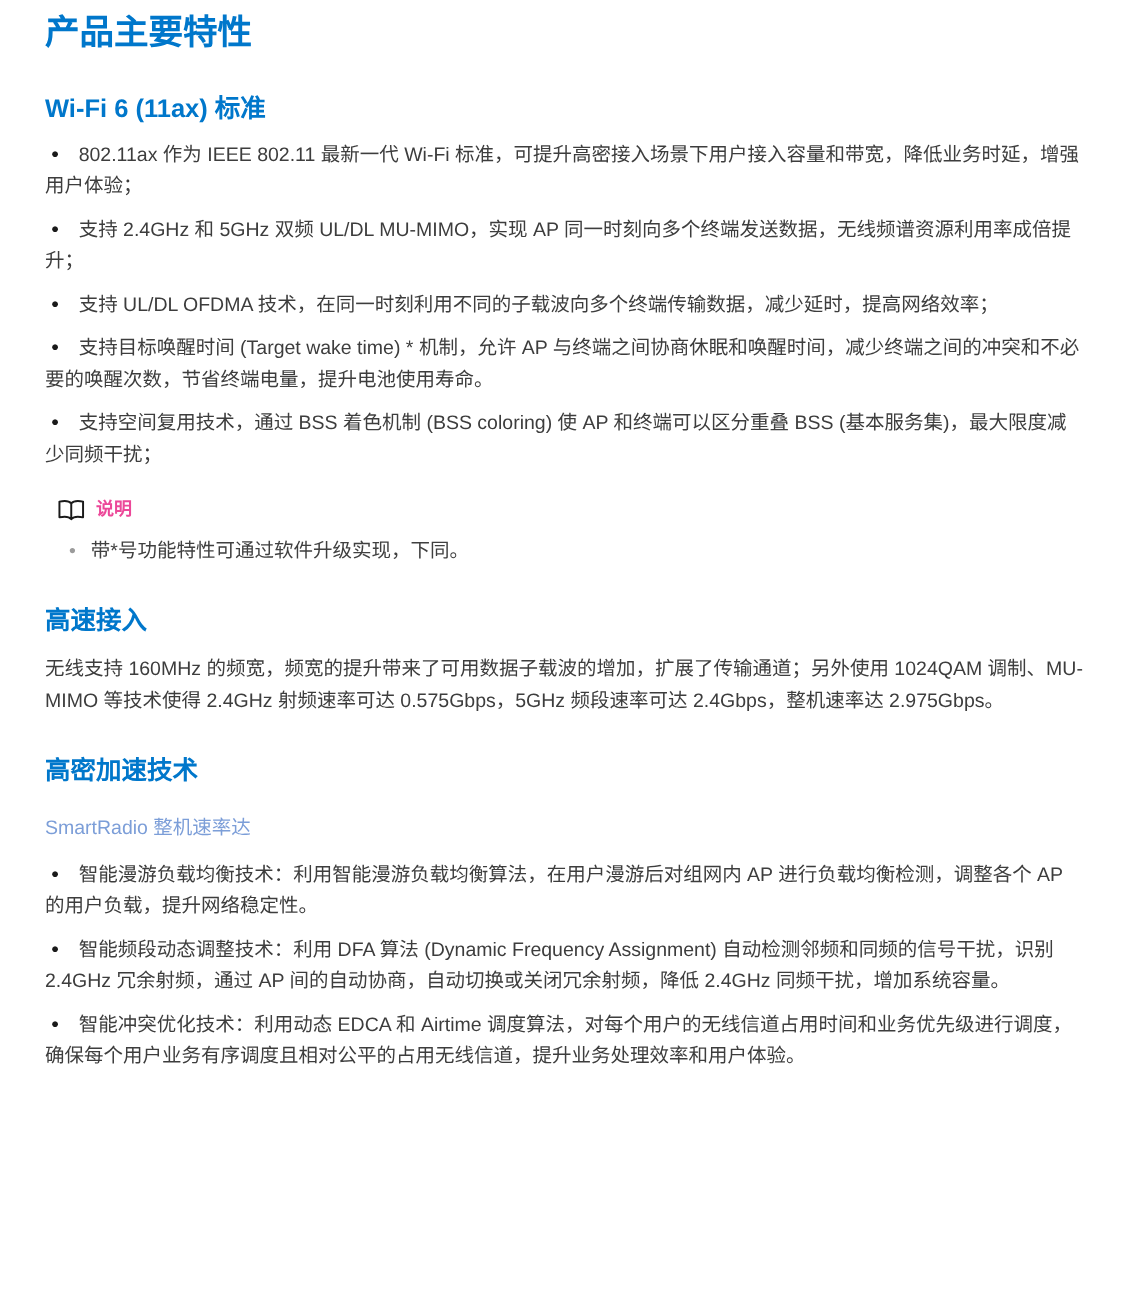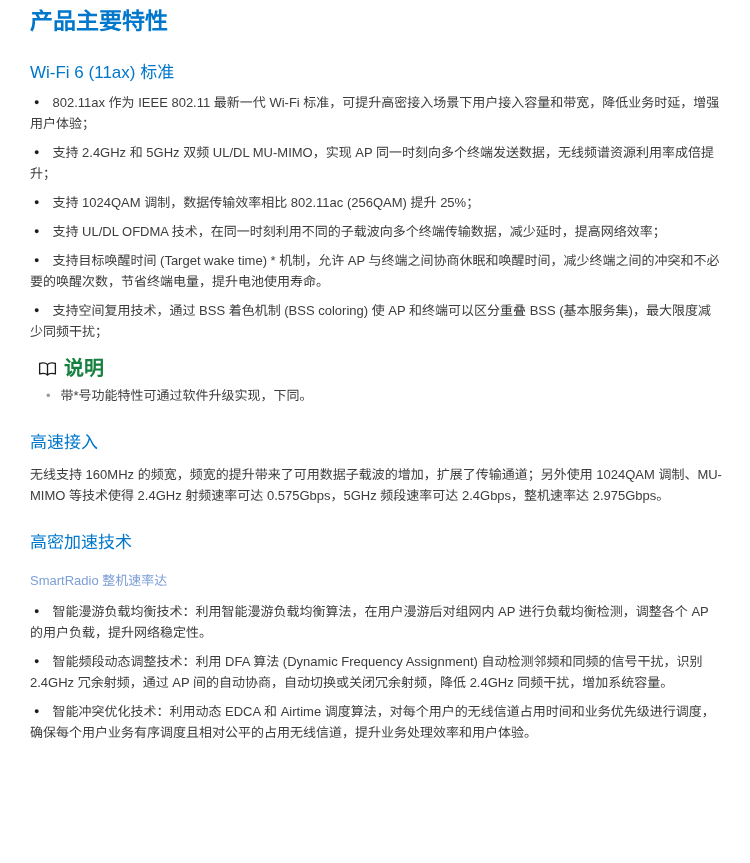--- a/index.html
+++ b/index.html
@@ -23,21 +23,21 @@
     margin: 0;
     font-size: 23px;
     line-height: 30px;
     font-weight: 700;
     color: #0077cb;
   }
   h2.sec-heading {
     margin: 26px 0 8px 0;
     font-size: 17px;
     line-height: 22px;
-    font-weight: 400;
+    font-weight: 700;
     color: #0077cb;
   }
   p.body-para {
     margin: 10px 0 4px 0;
   }
   p.bullet {
     margin: 8px 0 4px 0;
   }
   p.bullet::before {
     content: "●";
@@ -50,23 +50,23 @@
   .note-block {
     margin-top: 16px;
   }
   .note-header {
     margin-left: 7px;
     display: flex;
     align-items: center;
     gap: 6px;
   }
   .note-label {
-    font-size: 20px;
+    font-size: 12px;
     font-weight: 700;
-    color: #15803d;
+    color: #ec4899;
   }
   p.note-text {
     margin: 6px 0 0 16px;
     color: #404040;
   }
   p.note-text::before {
     content: "•";
     font-size: 13px;
     color: #9b9b9b;
     margin-right: 10px;
@@ -86,21 +86,20 @@
 <body>
 
 <div class="page">
 
   <h1 class="doc-title">产品主要特性</h1>
 
   <section>
     <h2 class="sec-heading">Wi-Fi 6 (11ax) 标准</h2>
     <p class="bullet">802.11ax 作为 IEEE 802.11 最新一代 Wi-Fi 标准，可提升高密接入场景下用户接入容量和带宽，降低业务时延，增强用户体验；</p>
     <p class="bullet">支持 2.4GHz 和 5GHz 双频 UL/DL MU-MIMO，实现 AP 同一时刻向多个终端发送数据，无线频谱资源利用率成倍提升；</p>
-    <p class="bullet">支持 1024QAM 调制，数据传输效率相比 802.11ac (256QAM) 提升 25%；</p>
     <p class="bullet">支持 UL/DL OFDMA 技术，在同一时刻利用不同的子载波向多个终端传输数据，减少延时，提高网络效率；</p>
     <p class="bullet">支持目标唤醒时间 (Target wake time) * 机制，允许 AP 与终端之间协商休眠和唤醒时间，减少终端之间的冲突和不必要的唤醒次数，节省终端电量，提升电池使用寿命。</p>
     <p class="bullet">支持空间复用技术，通过 BSS 着色机制 (BSS coloring) 使 AP 和终端可以区分重叠 BSS (基本服务集)，最大限度减少同频干扰；</p>
 
     <div class="note-block">
       <div class="note-header">
         <span>
           <svg class="book-icon-svg" viewBox="0 0 24 18" width="21" height="16" aria-hidden="true">
             <path d="M12 4 C10.5 2.2 7 1.7 3 2.6 L3 14.6 C7 13.7 10.5 14.2 12 16 C13.5 14.2 17 13.7 21 14.6 L21 2.6 C17 1.7 13.5 2.2 12 4 Z M12 4 L12 16" fill="none" stroke="#1a1a1a" stroke-width="1.5" stroke-linejoin="round"></path>
           </svg>

